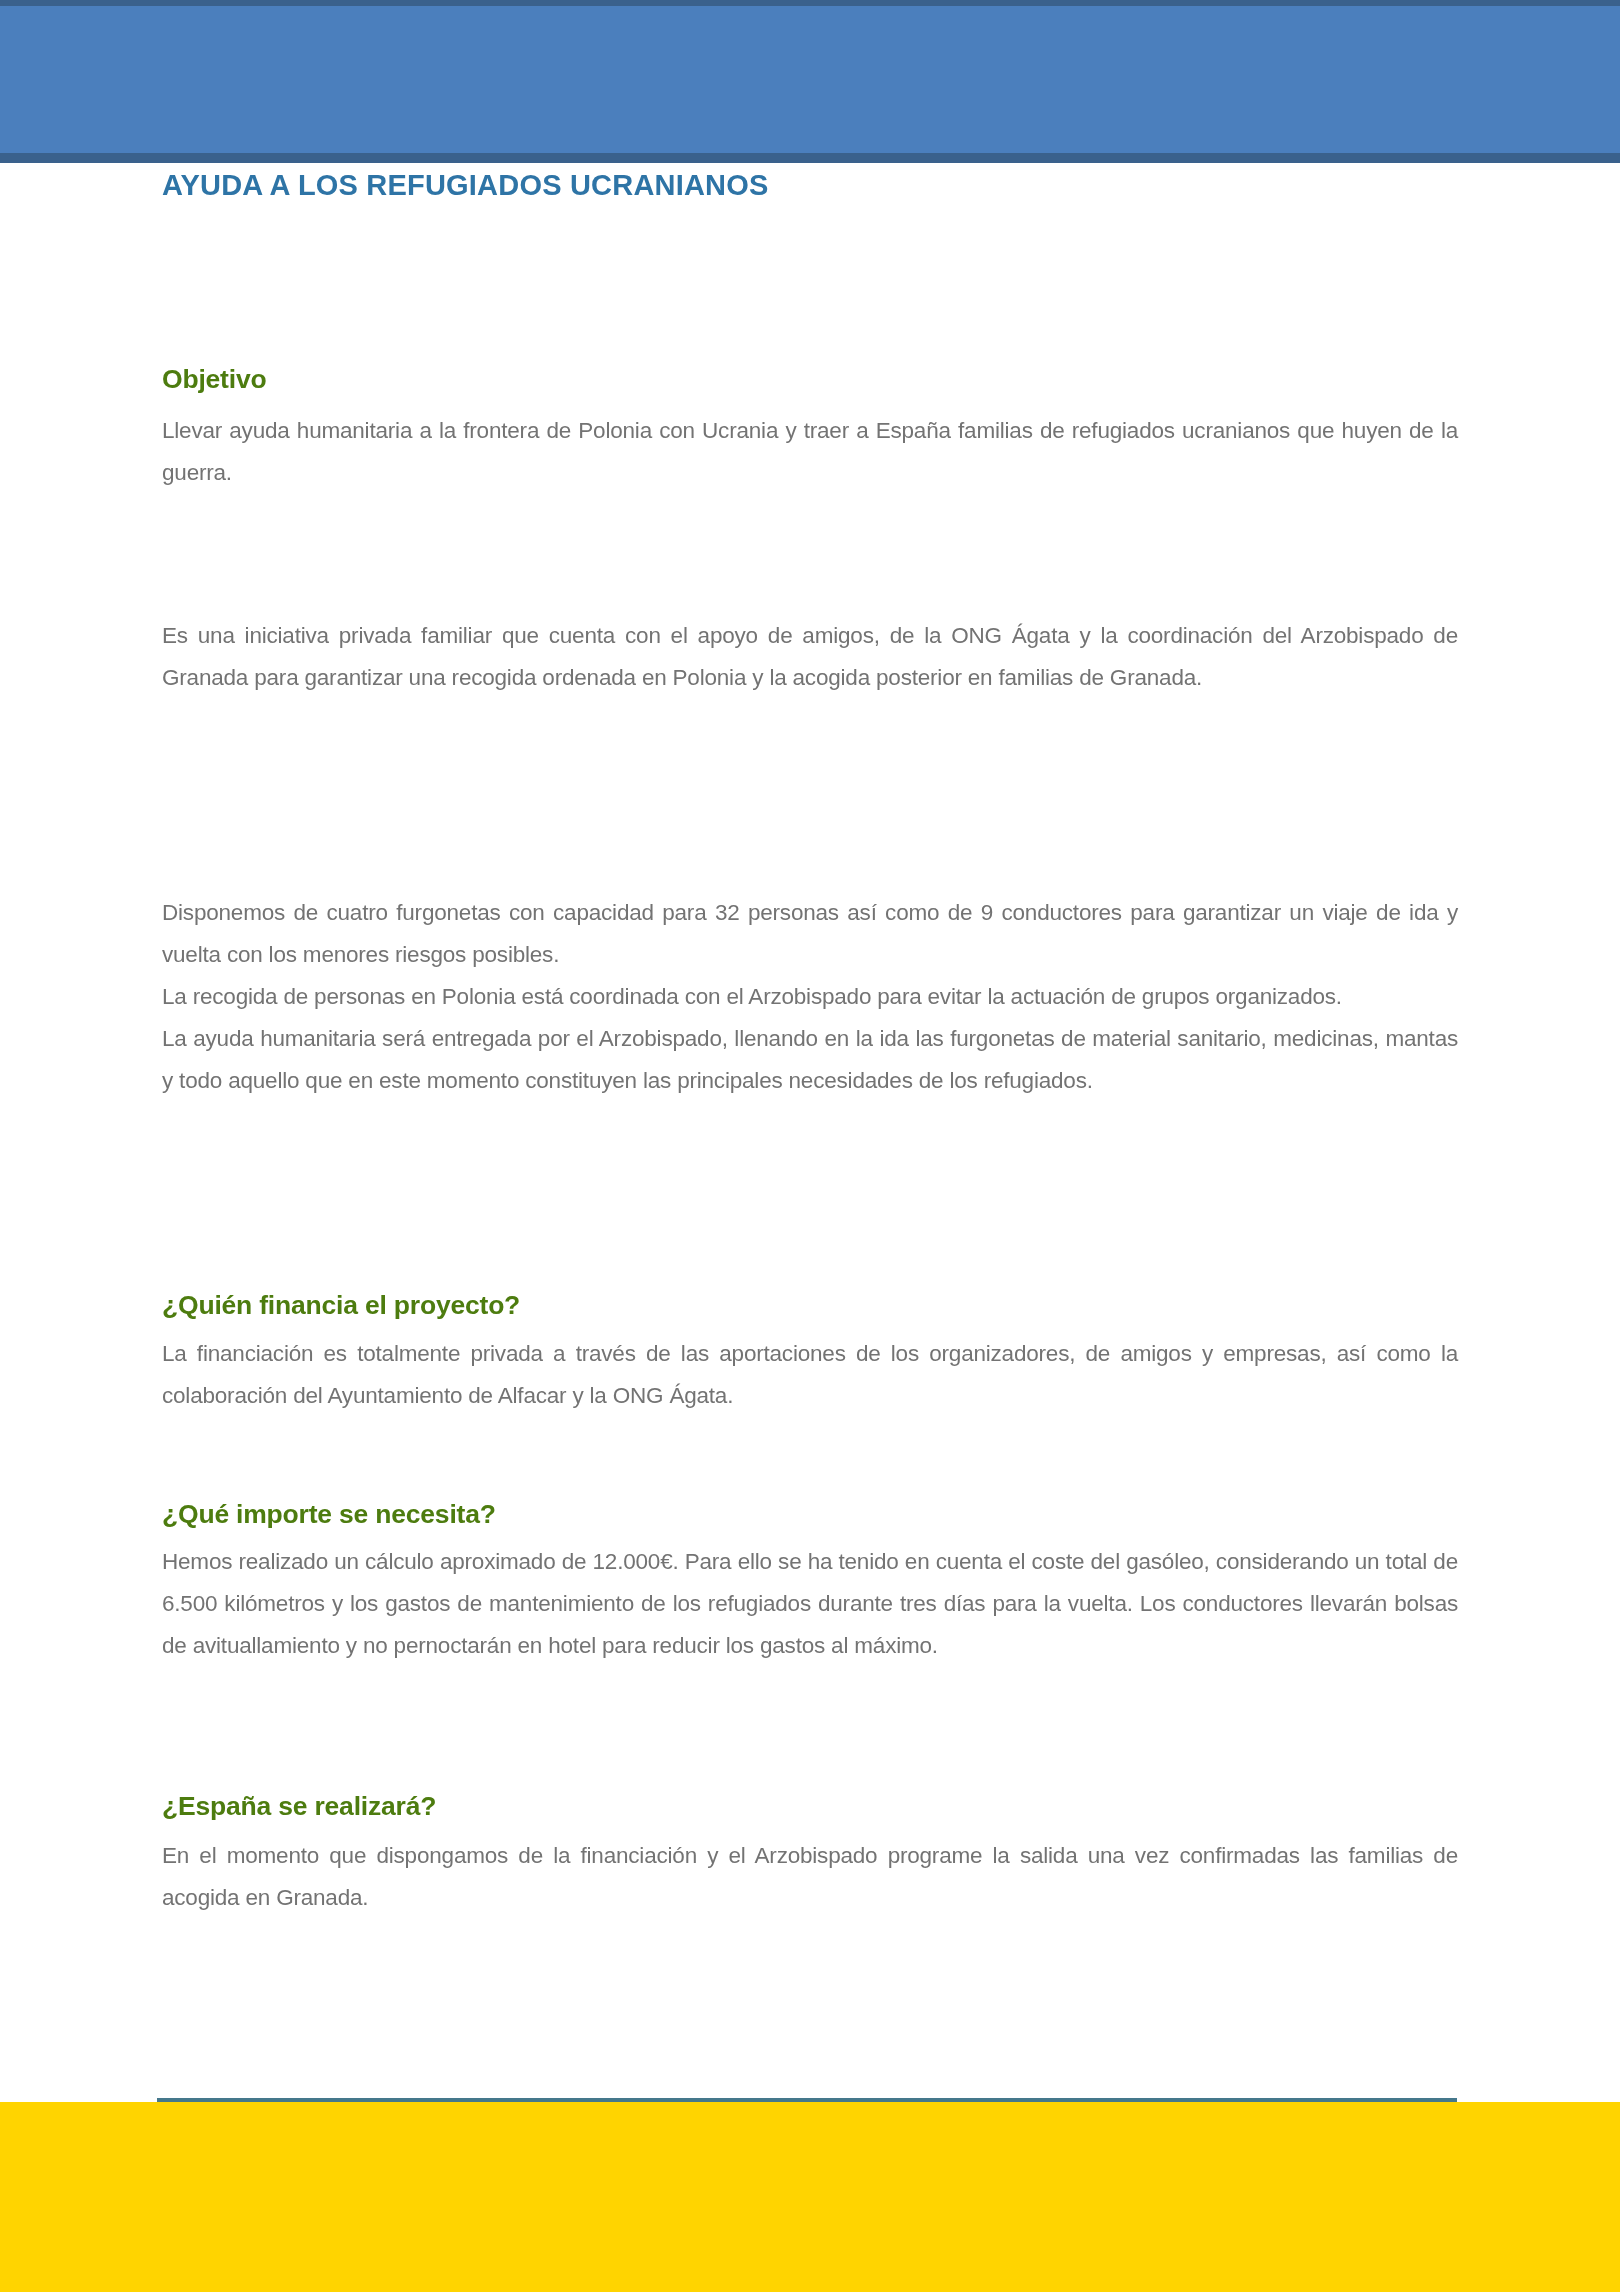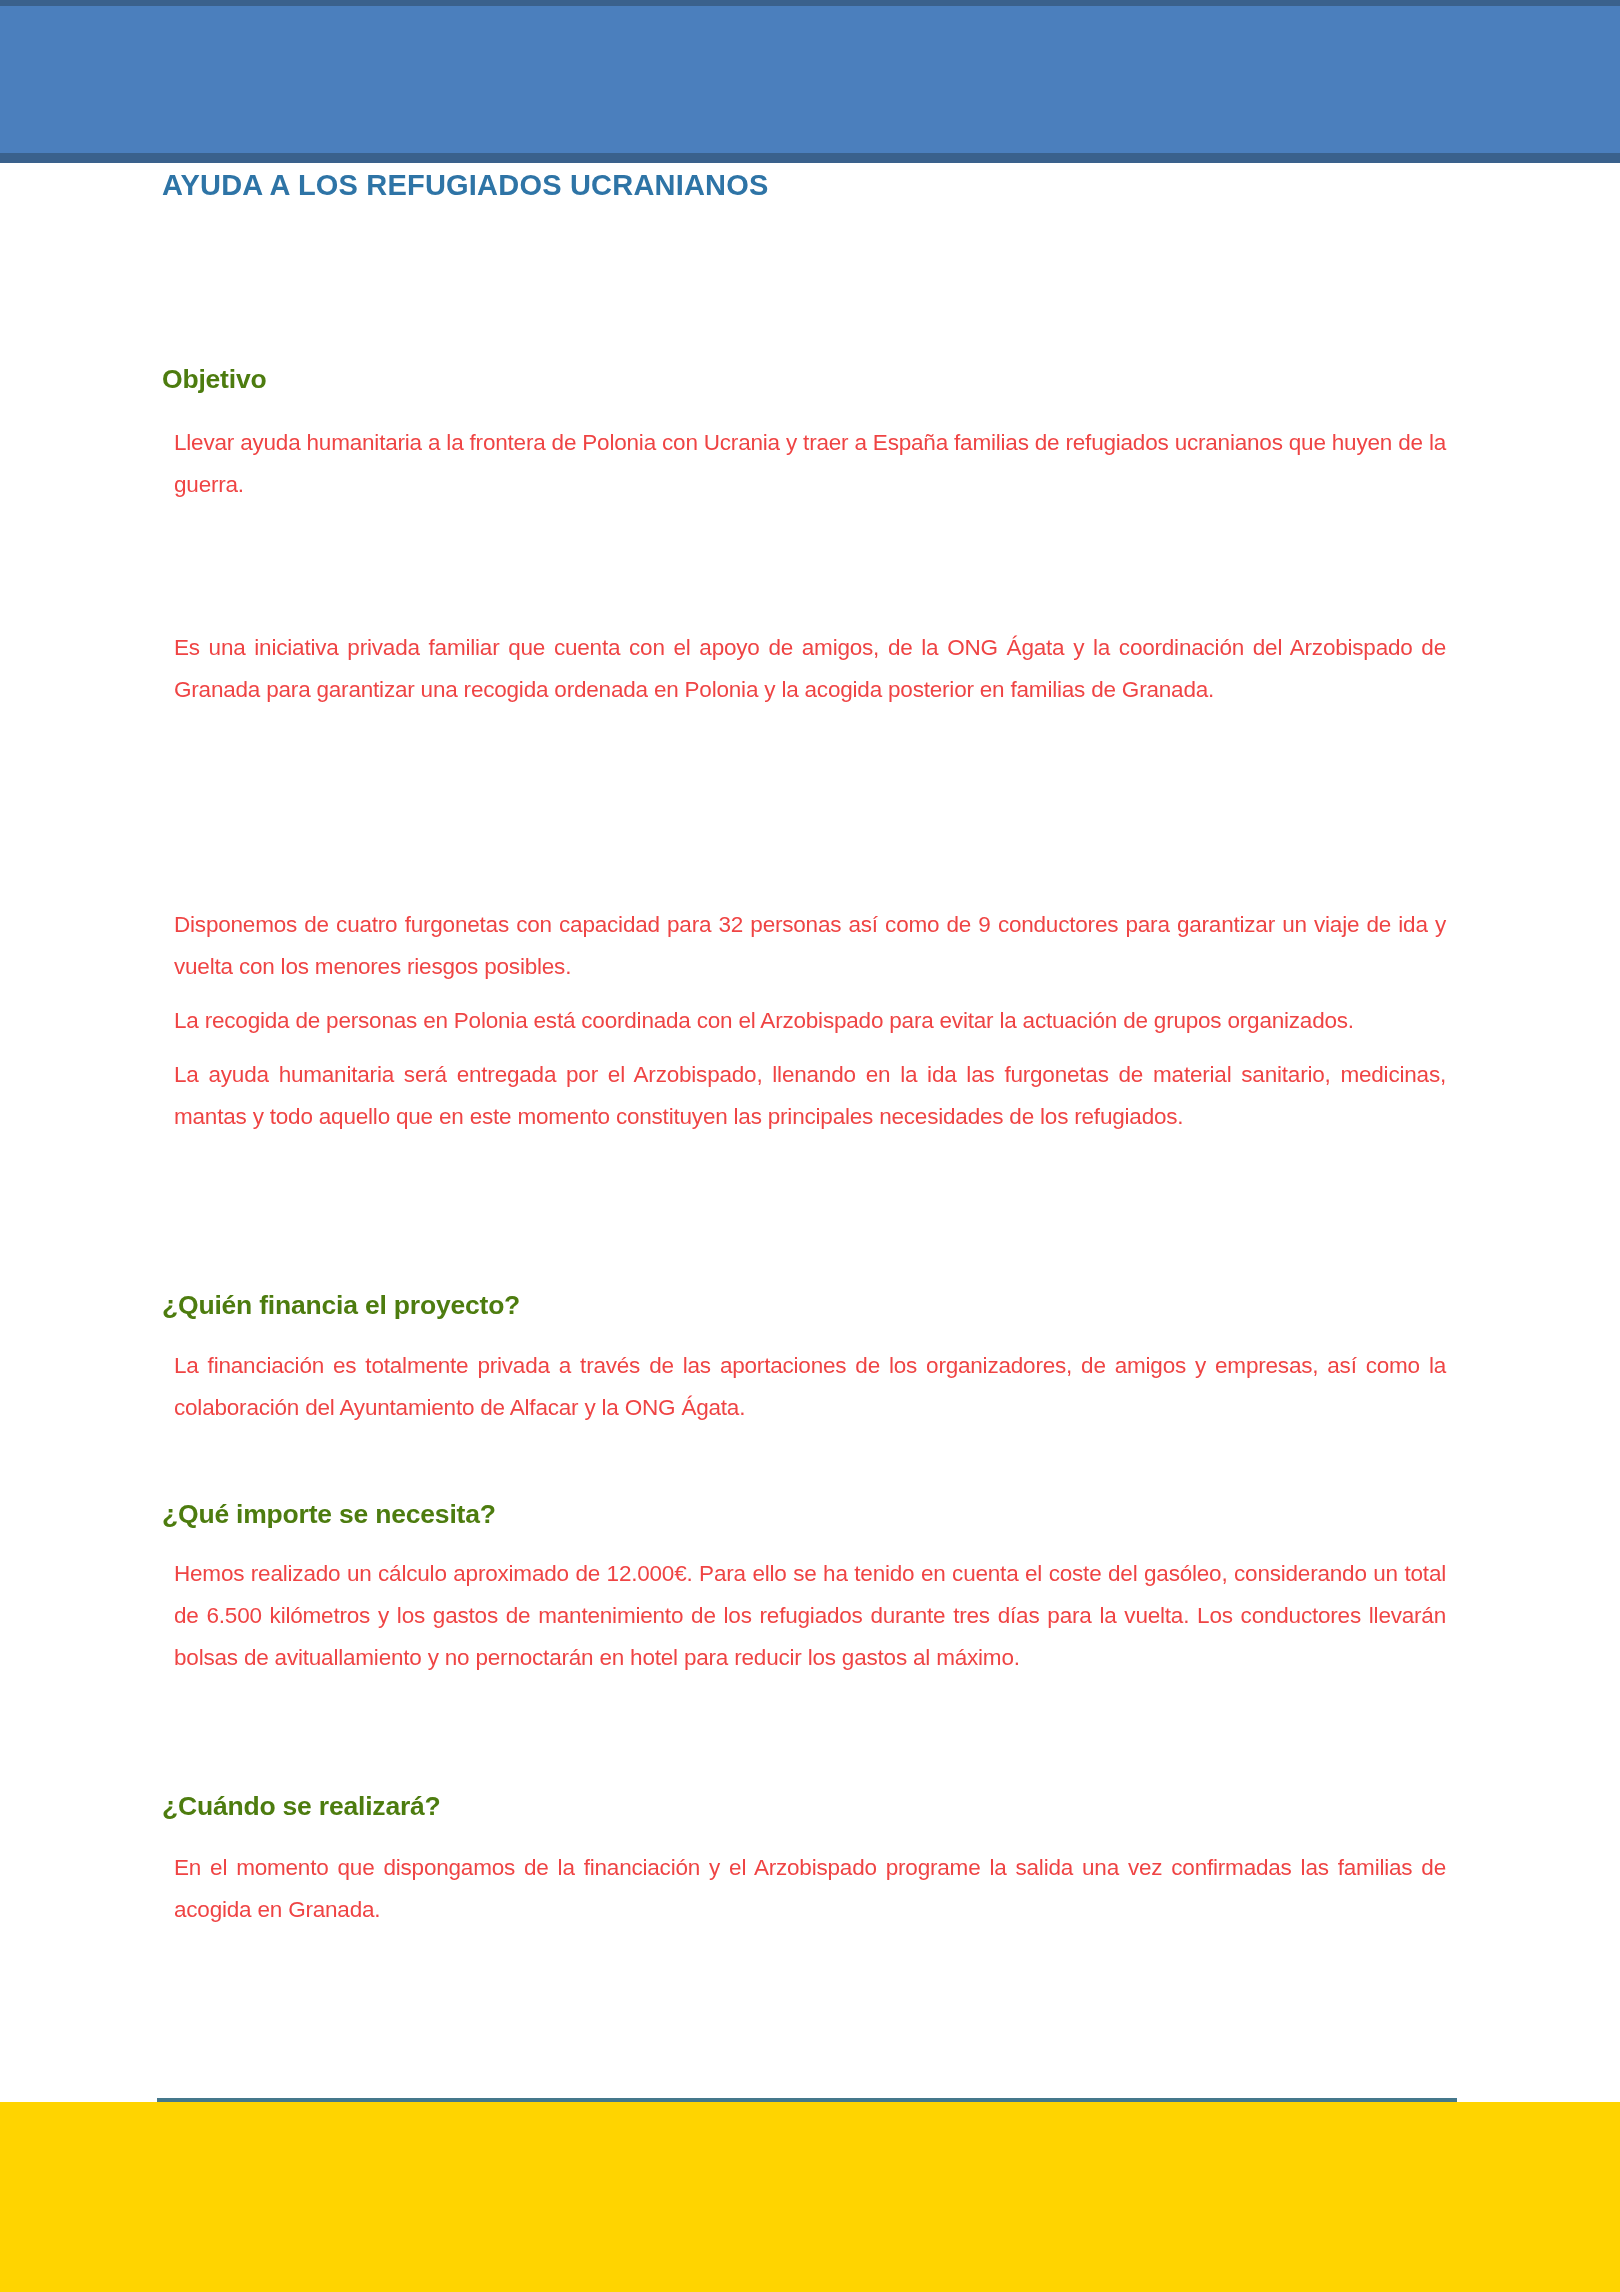--- a/index.html
+++ b/index.html
@@ -45,24 +45,24 @@
     font-weight: bold;
     color: #4d7c0f;
     letter-spacing: -0.2px;
   }
   .sp {
     position: absolute;
     left: 162px;
     width: 1296px;
   }
   .sp p {
-    margin: 12px;
+    margin: 0;
     font-size: 22.5px;
     line-height: 42px;
-    color: #ef4444;
+    color: #737373;
     text-align: justify;
     letter-spacing: -0.2px;
   }
   .divider {
     position: absolute;
     left: 157px;
     top: 2098px;
     width: 1300px;
     height: 3.9px;
     background: #45788C;
@@ -103,21 +103,21 @@
   <h2 class="sh" style="top:1289px">¿Quién financia el proyecto?</h2>
   <div class="sp" style="top:1333px">
     <p>La financiación es totalmente privada a través de las aportaciones de los organizadores, de amigos y empresas, así como la colaboración del Ayuntamiento de Alfacar y la ONG Ágata.</p>
   </div>
 
   <h2 class="sh" style="top:1498px">¿Qué importe se necesita?</h2>
   <div class="sp" style="top:1541px">
     <p>Hemos realizado un cálculo aproximado de 12.000€. Para ello se ha tenido en cuenta el coste del gasóleo, considerando un total de 6.500 kilómetros y los gastos de mantenimiento de los refugiados durante tres días para la vuelta. Los conductores llevarán bolsas de avituallamiento y no pernoctarán en hotel para reducir los gastos al máximo.</p>
   </div>
 
-  <h2 class="sh" style="top:1790px">¿Cuándo se realizará?</h2>
+  <h2 class="sh" style="top:1790px">¿España se realizará?</h2>
   <div class="sp" style="top:1835px">
     <p>En el momento que dispongamos de la financiación y el Arzobispado programe la salida una vez confirmadas las familias de acogida en Granada.</p>
   </div>
 
   <div class="divider"></div>
   <div class="footer-band"></div>
 
 </div>
 
 

